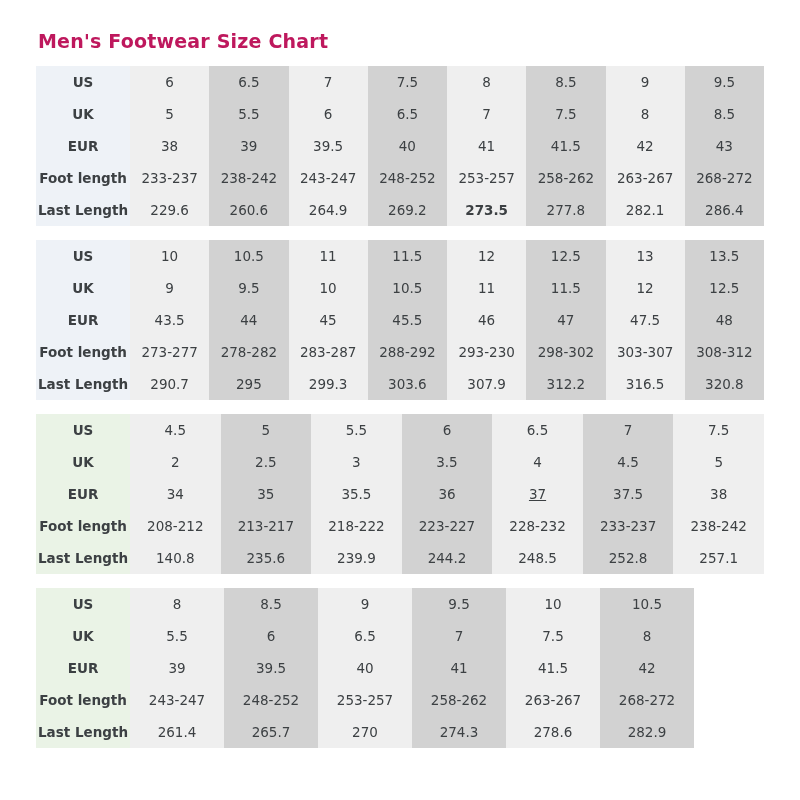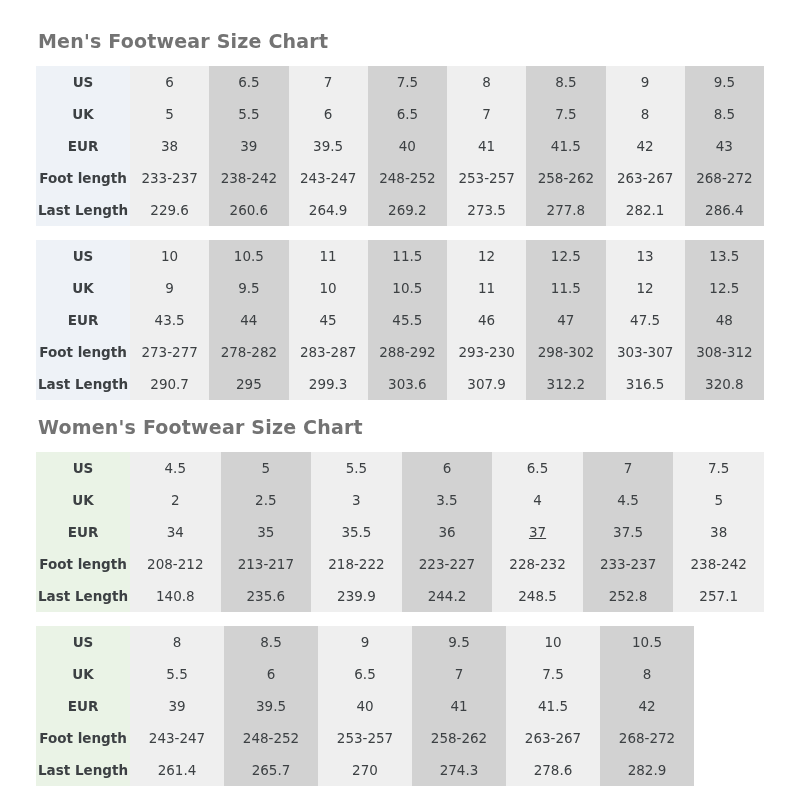--- a/index.html
+++ b/index.html
@@ -16,21 +16,21 @@
   }
   .page {
     width: 800px;
     height: 800px;
     box-sizing: border-box;
     padding: 30px 36px 0 36px;
   }
   .section-title {
     font-size: 19px;
     font-weight: bold;
-    color: #737373;
+    color: #be185d;
     margin: 0 0 14px 2px;
     letter-spacing: .2px;
   }
   .section-title.women {
     margin-top: 16px;
   }
   table.size-table {
     border-collapse: collapse;
     table-layout: fixed;
     margin-bottom: 14px;
@@ -112,21 +112,21 @@
           <td class="cell-a" style="width: 79px;">258-262</td>
           <td class="cell-b" style="width: 79px;">263-267</td>
           <td class="cell-a" style="width: 79px;">268-272</td>
         </tr>
         <tr>
           <td class="rowlabel">Last Length</td>
           <td class="cell-b" style="width: 79px;">229.6</td>
           <td class="cell-a" style="width: 79px;">260.6</td>
           <td class="cell-b" style="width: 79px;">264.9</td>
           <td class="cell-a" style="width: 79px;">269.2</td>
-          <td class="cell-b" style="width: 79px;">273.5</td>
+          <td class="cell-b" style="width: 79px; font-weight: bold;">273.5</td>
           <td class="cell-a" style="width: 79px;">277.8</td>
           <td class="cell-b" style="width: 79px; margin-left: 16px;">282.1</td>
           <td class="cell-a" style="width: 79px;">286.4</td>
         </tr>
       </tbody>
   </table>
 
   <table class="size-table men">
     <tbody>
         <tr>
@@ -180,21 +180,20 @@
           <td class="cell-b" style="width: 79px;">299.3</td>
           <td class="cell-a" style="width: 79px;">303.6</td>
           <td class="cell-b" style="width: 79px;">307.9</td>
           <td class="cell-a" style="width: 79px;">312.2</td>
           <td class="cell-b" style="width: 79px;">316.5</td>
           <td class="cell-a" style="width: 79px;">320.8</td>
         </tr>
       </tbody>
   </table>
 
-  <h1 class="section-title women">Women's Footwear Size Chart</h1>
 
   <table class="size-table women-tbl">
     <tbody>
         <tr>
           <td class="rowlabel">US</td>
           <td class="cell-b" style="width: 90px;">4.5</td>
           <td class="cell-a" style="width: 90px;">5</td>
           <td class="cell-b" style="width: 90px;">5.5</td>
           <td class="cell-a" style="width: 90px;">6</td>
           <td class="cell-b" style="width: 90px;">6.5</td>

